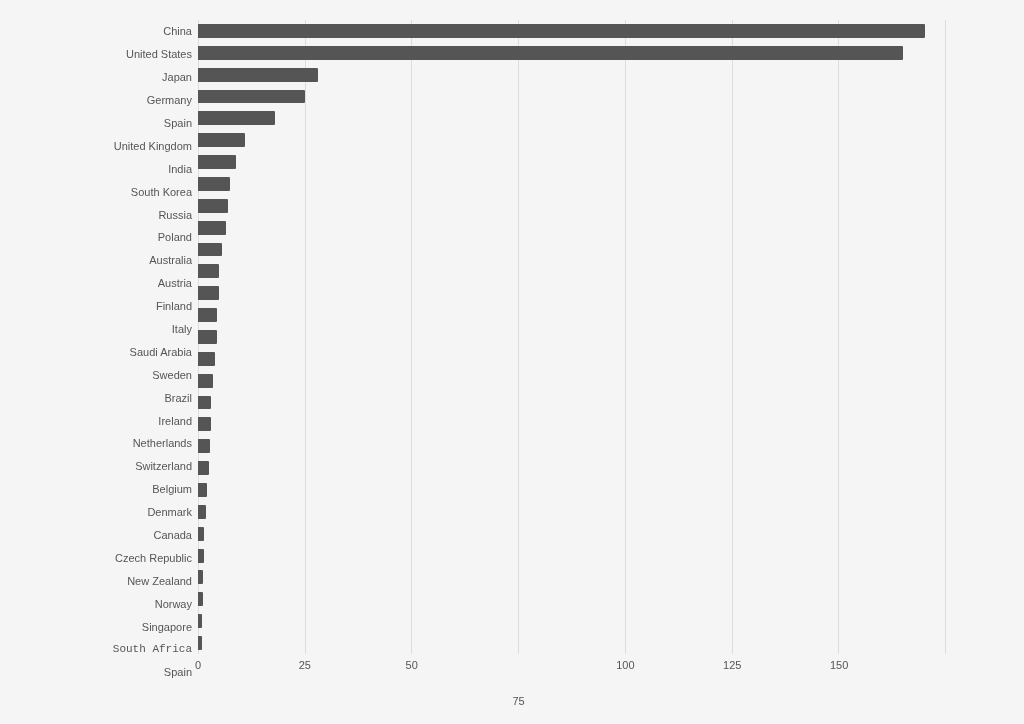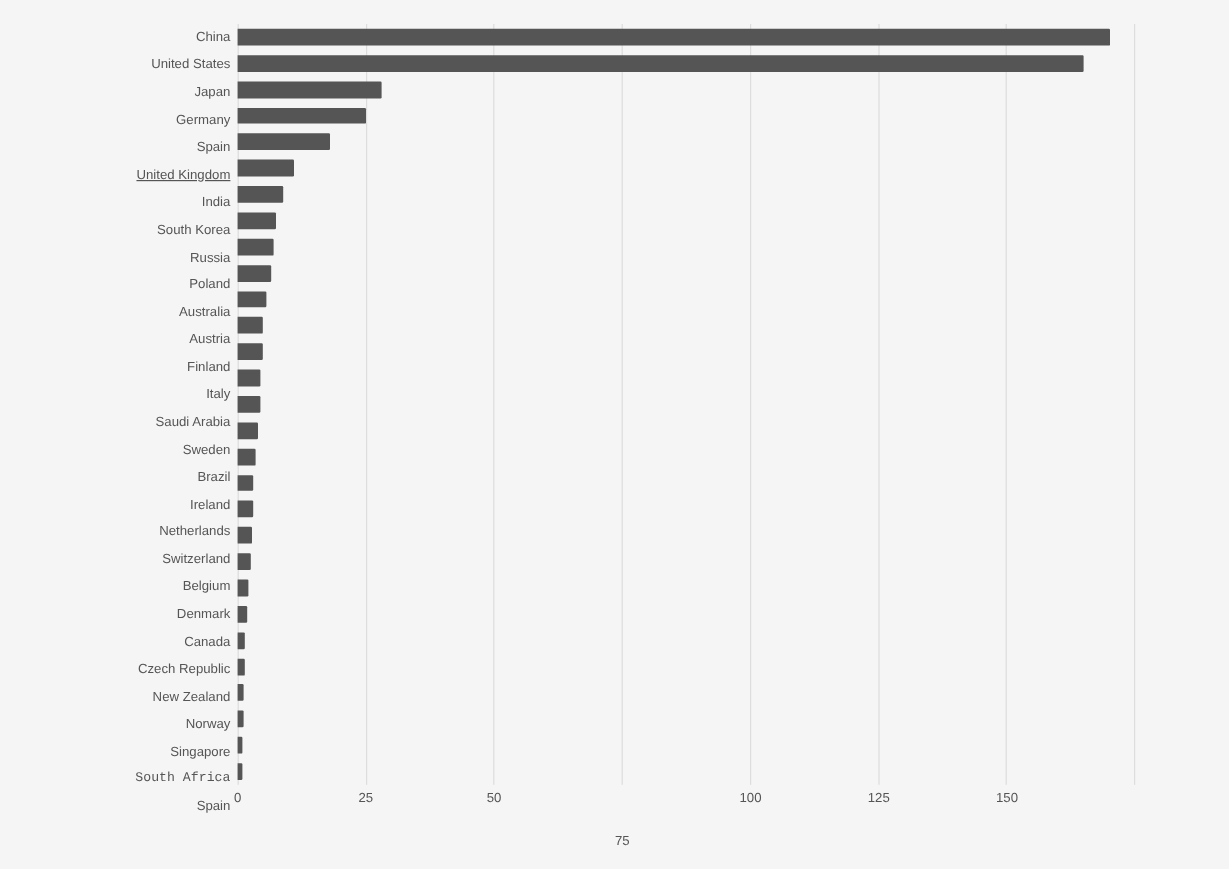--- a/index.html
+++ b/index.html
@@ -102,21 +102,21 @@
 <body>
 
 <div class="chart-container">
   <div class="chart-area">
     <div class="y-axis" id="y-axis">
         <div class="y-label" style="flex: 1 1 0%;">China</div>
         <div class="y-label" style="flex: 1 1 0%;">United States</div>
         <div class="y-label" style="flex: 1 1 0%;">Japan</div>
         <div class="y-label" style="flex: 1 1 0%;">Germany</div>
         <div class="y-label" style="flex: 1 1 0%;">Spain</div>
-        <div class="y-label" style="flex: 1 1 0%; text-decoration: underline;">United Kingdom</div>
+        <div class="y-label" style="flex: 1 1 0%;">United Kingdom</div>
         <div class="y-label" style="flex: 1 1 0%;">India</div>
         <div class="y-label" style="flex: 1 1 0%;">South Korea</div>
         <div class="y-label" style="flex: 1 1 0%;">Russia</div>
         <div class="y-label" style="flex: 1 1 0%;">Poland</div>
         <div class="y-label" style="flex: 1 1 0%;">Australia</div>
         <div class="y-label" style="flex: 1 1 0%;">Austria</div>
         <div class="y-label" style="flex: 1 1 0%;">Finland</div>
         <div class="y-label" style="flex: 1 1 0%;">Italy</div>
         <div class="y-label" style="flex: 1 1 0%;">Saudi Arabia</div>
         <div class="y-label" style="flex: 1 1 0%;">Sweden</div>

